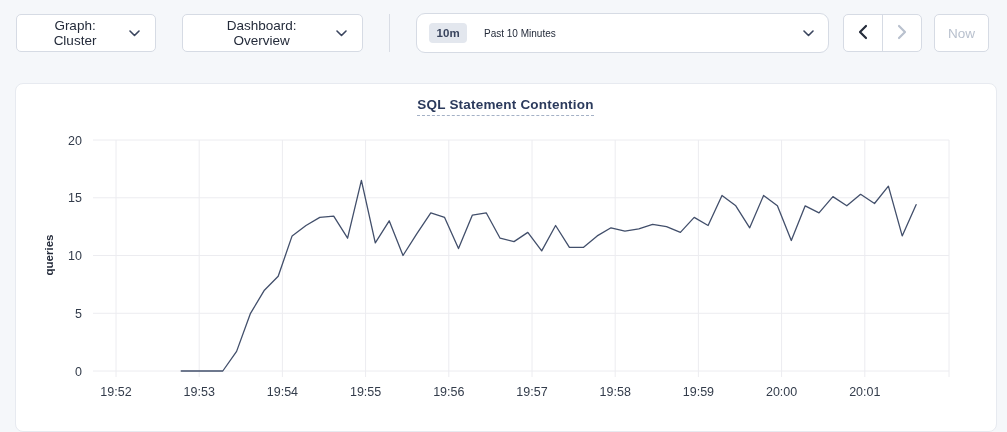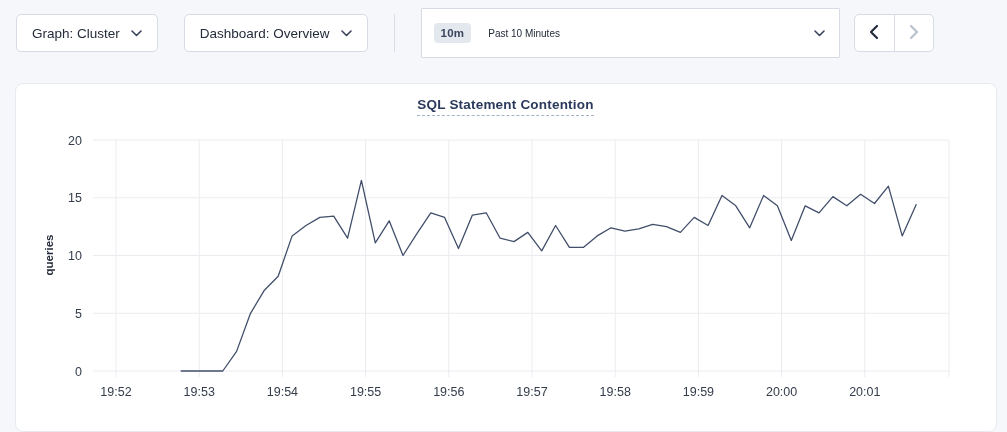--- a/index.html
+++ b/index.html
@@ -26,24 +26,24 @@
   }
   .dd-btn + .dd-btn { margin-left: 26px; justify-content: flex-end; }
   .chev { display: inline-flex; align-items: center; }
   .chev svg { display: block; }
   .v-divider {
     width: 1px; height: 38px; background: #d9dde5;
     margin: 0 26px;
   }
   .time-dd {
     display: flex; align-items: center;
-    width: 419px; height: 50px;
+    width: 419px; height: 40px;
     padding: 0 14px 0 12px;
     background: #ffffff;
-    border: 1px solid #d6dbe4; border-radius: 1px;
+    border: 1px solid #d6dbe4; border-radius: 9px;
     cursor: pointer;
   }
   .time-badge {
     background: #e3e7ee; color: #3a455e;
     font-size: 11.5px; font-weight: 700;
     padding: 4px 7px; border-radius: 4px;
     letter-spacing: .2px;
   }
   .time-label {
     margin-left: 17px;
@@ -142,20 +142,21 @@
     </button>
     <button class="arrow-btn" aria-disabled="true" aria-label="next">
       <span>
         <svg width="14" height="16" viewBox="0 0 14 16">
             <path d="M4 2l6 6-6 6" fill="none" stroke="#b9c1ce" stroke-width="2.2" stroke-linecap="round" stroke-linejoin="round"></path>
           </svg>
       </span>
     </button>
   </div>
 
+  <button class="now-btn" aria-disabled="true">Now</button>
 </div>
 
 <div class="panel">
   <div class="panel-title-row">
     <span class="panel-title">SQL Statement Contention</span>
   </div>
   <svg id="chart-svg" class="chart-svg" width="980" height="347" viewBox="0 0 980 347">
       <line x1="77" y1="287" x2="933" y2="287" stroke="#ececf0" stroke-width="1"></line>
       <text x="66" y="291.5" text-anchor="end">0</text>
       <line x1="77" y1="229.25" x2="933" y2="229.25" stroke="#ececf0" stroke-width="1"></line>

